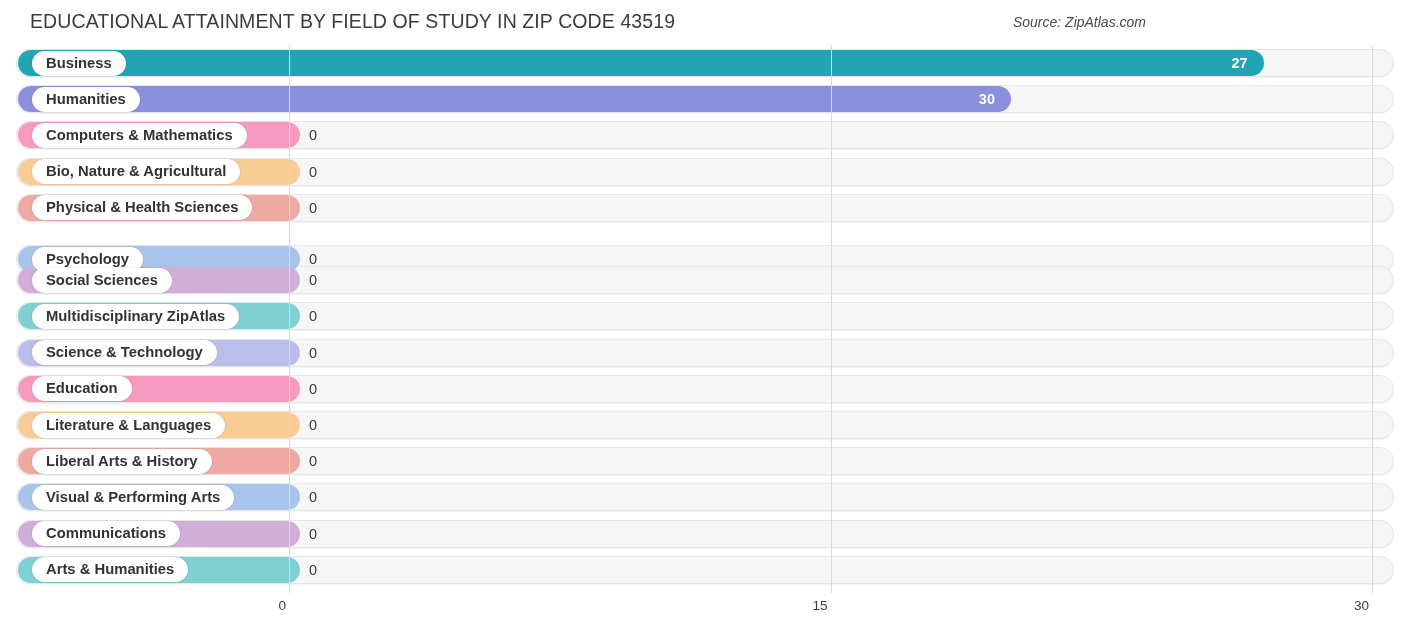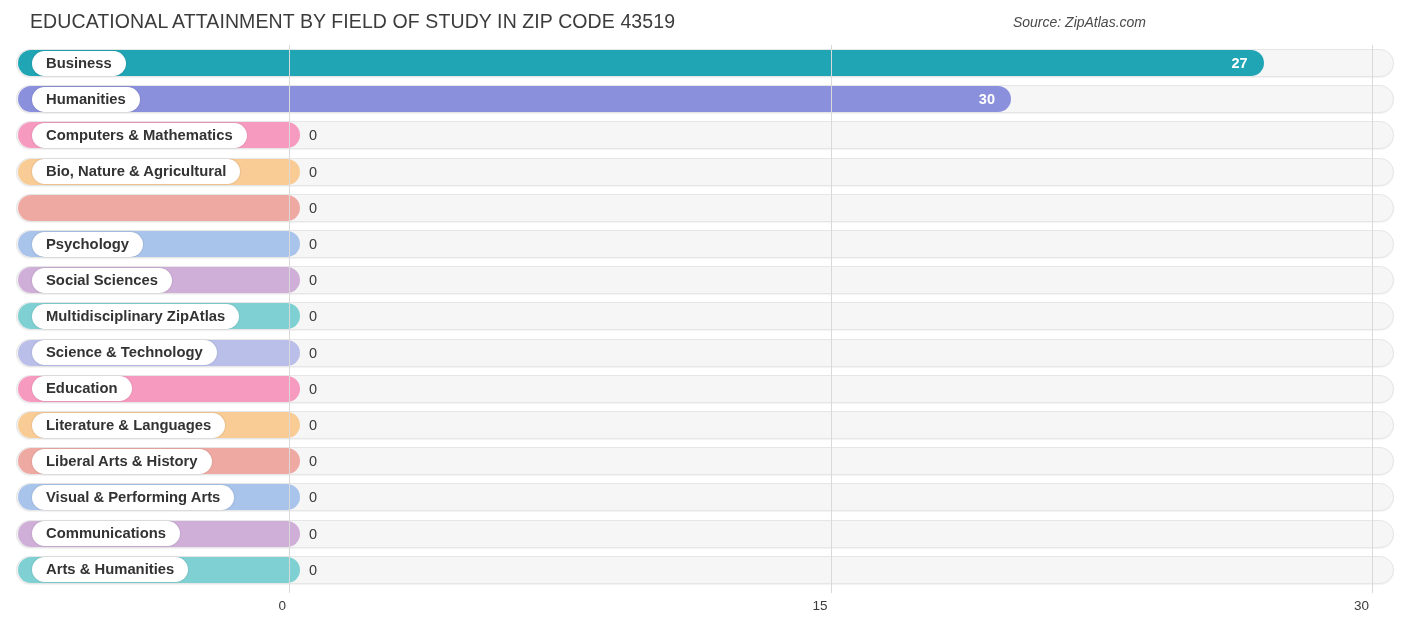--- a/index.html
+++ b/index.html
@@ -172,23 +172,24 @@
       </div>
       <div class="row" style="top: 108.6px;">
         <div class="track"></div>
         <div class="bar" style="width: 282px; background: rgb(249, 203, 149);"></div>
         <div class="label-pill">Bio, Nature &amp; Agricultural</div>
         <div class="bar-value outside" style="left: 309px;">0</div>
       </div>
       <div class="row" style="top: 144.8px;">
         <div class="track"></div>
         <div class="bar" style="width: 282px; background: rgb(238, 170, 162);"></div>
-        <div class="bar-value outside" style="left: 309px;">0</div>
-      </div>
-      <div class="row" style="top: 181px;">
+        <div class="label-pill">Physical &amp; Health Sciences</div>
+        <div class="bar-value outside" style="left: 309px;">0</div>
+      </div>
+      <div class="row" style="top: 196px;">
         <div class="track"></div>
         <div class="bar" style="width: 282px; background: rgb(169, 196, 234);"></div>
         <div class="label-pill">Psychology</div>
         <div class="bar-value outside" style="left: 309px;">0</div>
       </div>
       <div class="row" style="top: 217.2px;">
         <div class="track"></div>
         <div class="bar" style="width: 282px; background: rgb(207, 175, 216);"></div>
         <div class="label-pill">Social Sciences</div>
         <div class="bar-value outside" style="left: 309px;">0</div>

